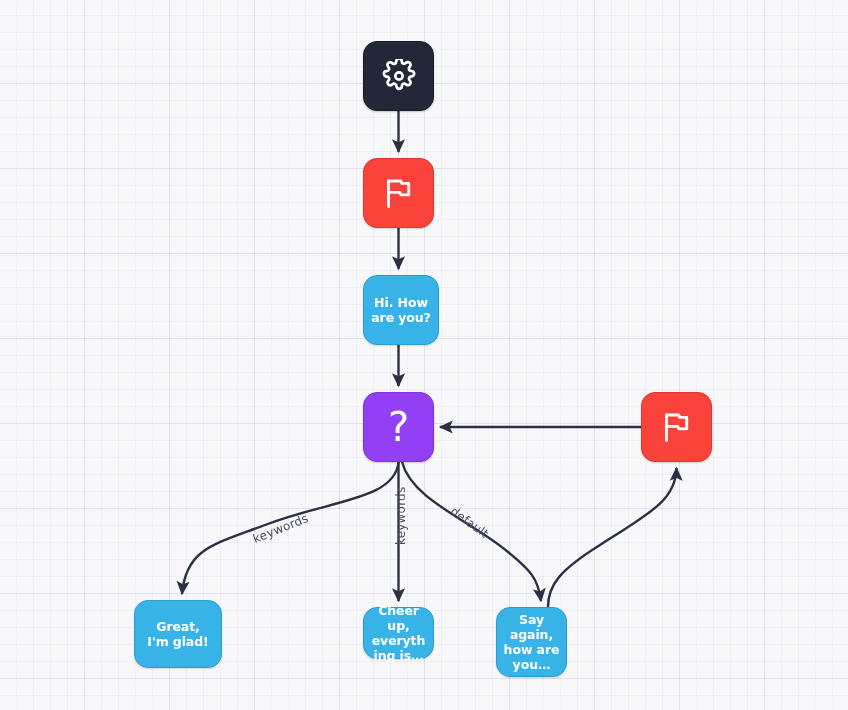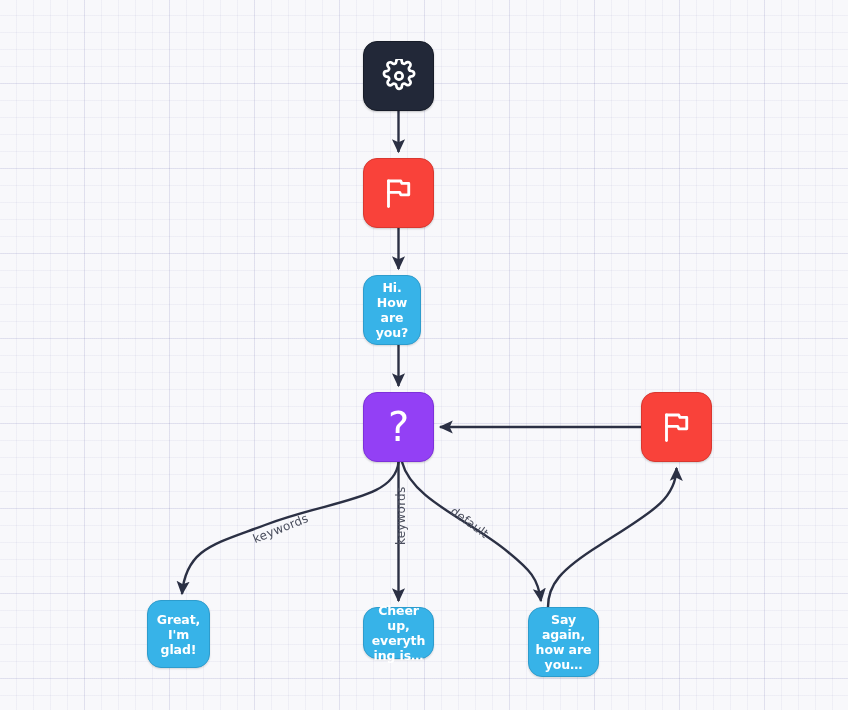--- a/index.html
+++ b/index.html
@@ -154,46 +154,46 @@
       </span>
     </div>
     <div class="node node-flag" style="left: 363px; top: 158px; width: 71px; height: 70px;">
       <span class="glyph">
         <svg width="36" height="36" viewBox="0 0 24 24" fill="none" stroke="#ffffff" stroke-width="1.9" stroke-linecap="round" stroke-linejoin="round">
           <path d="M5 21V4"></path>
           <path d="M5 4h8.2l.7 1.6h4.6v7.6h-5.3l-.7-1.6H5"></path>
         </svg>
       </span>
     </div>
-    <div class="node node-msg" style="left: 363px; top: 275px; width: 58px; height: 70px;">
+    <div class="node node-msg" style="left: 363px; top: 275px; width: 76px; height: 70px;">
       <span class="node-label">Hi. How
 are you?</span>
     </div>
     <div class="node node-question" style="left: 363px; top: 392px; width: 71px; height: 70px;">
       <span class="qmark">?</span>
     </div>
     <div class="node node-flag" style="left: 641px; top: 392px; width: 71px; height: 70px;">
       <span class="glyph">
         <svg width="36" height="36" viewBox="0 0 24 24" fill="none" stroke="#ffffff" stroke-width="1.9" stroke-linecap="round" stroke-linejoin="round">
           <path d="M5 21V4"></path>
           <path d="M5 4h8.2l.7 1.6h4.6v7.6h-5.3l-.7-1.6H5"></path>
         </svg>
       </span>
     </div>
-    <div class="node node-msg" style="left: 147px; top: 600px; width: 63px; height: 68px; text-align: center;">
+    <div class="node node-msg" style="left: 134px; top: 600px; width: 88px; height: 68px; text-align: center;">
       <span class="node-label">Great,
 I'm glad!</span>
     </div>
     <div class="node node-msg" style="left: 363px; top: 607px; width: 71px; height: 52px;">
       <span class="node-label">Cheer
 up,
 everyth
 ing is…</span>
     </div>
-    <div class="node node-msg" style="left: 528px; top: 607px; width: 71px; height: 70px;">
+    <div class="node node-msg" style="left: 496px; top: 607px; width: 71px; height: 70px;">
       <span class="node-label">Say
 again,
 how are
 you…</span>
     </div>
   </div>
 <div id="labels-layer">
     <div class="edge-label" style="left: 251px; top: 533px; transform: rotate(-22deg);">keywords</div>
     <div class="edge-label" style="left: 394px; top: 545px; transform: rotate(-90deg);">keywords</div>
     <div class="edge-label" style="left: 456px; top: 504px; transform: rotate(36deg);">default</div>

